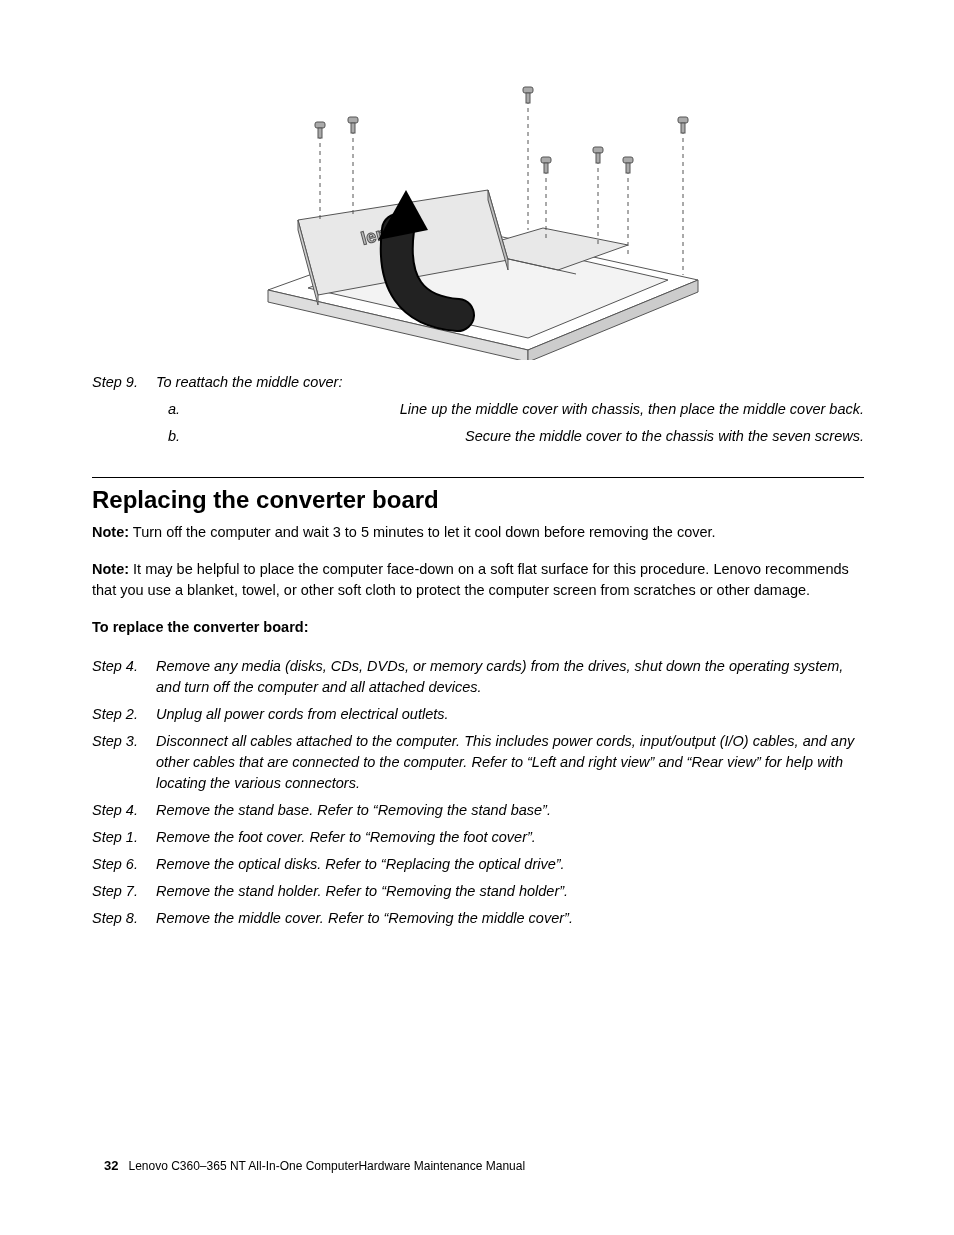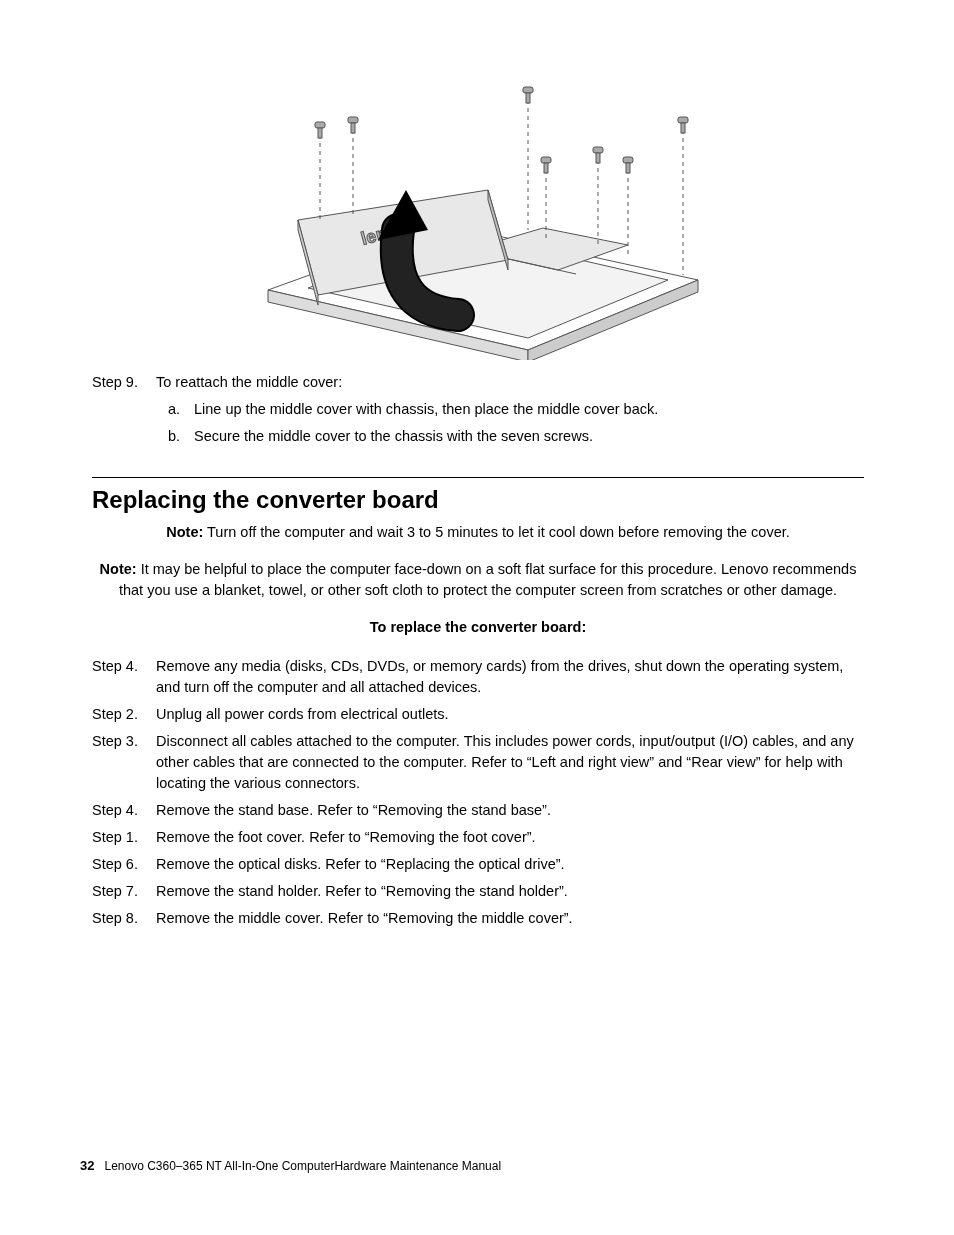--- a/index.html
+++ b/index.html
@@ -23,57 +23,58 @@
     margin: 0 auto 12px auto;
     display: flex;
     align-items: center;
     justify-content: center;
   }
   .figure svg { width: 100%; height: 100%; }
   .step-row {
     display: flex;
     margin-bottom: 6px;
     line-height: 1.45;
+    font-style: italic;
   }
   .step-label {
     flex: 0 0 64px;
   }
   .step-body {
     flex: 1;
   }
   .sub-row {
     display: flex;
     margin-top: 6px;
   }
   .sub-label {
     flex: 0 0 26px;
     padding-left: 12px;
   }
   .sub-body {
     flex: 1;
+    text-align: right;
   }
   hr.section-rule {
     border: none;
     border-top: 1px solid #000;
     margin: 30px 0 8px 0;
   }
   h2.section-heading {
     font-size: 24px;
     font-weight: bold;
     margin: 0 0 6px 0;
   }
   p.para {
     margin: 8px 0 16px 0;
     line-height: 1.45;
-    text-align: center;
   }
   .bold { font-weight: bold; }
   .footer {
     position: absolute;
-    left: 80px;
+    left: 104px;
     bottom: 62px;
     font-size: 12px;
   }
   .footer .pagenum {
     font-weight: bold;
     font-size: 13px;
     margin-right: 10px;
   }
   .steps-block { margin-top: 10px; }
 </style>

